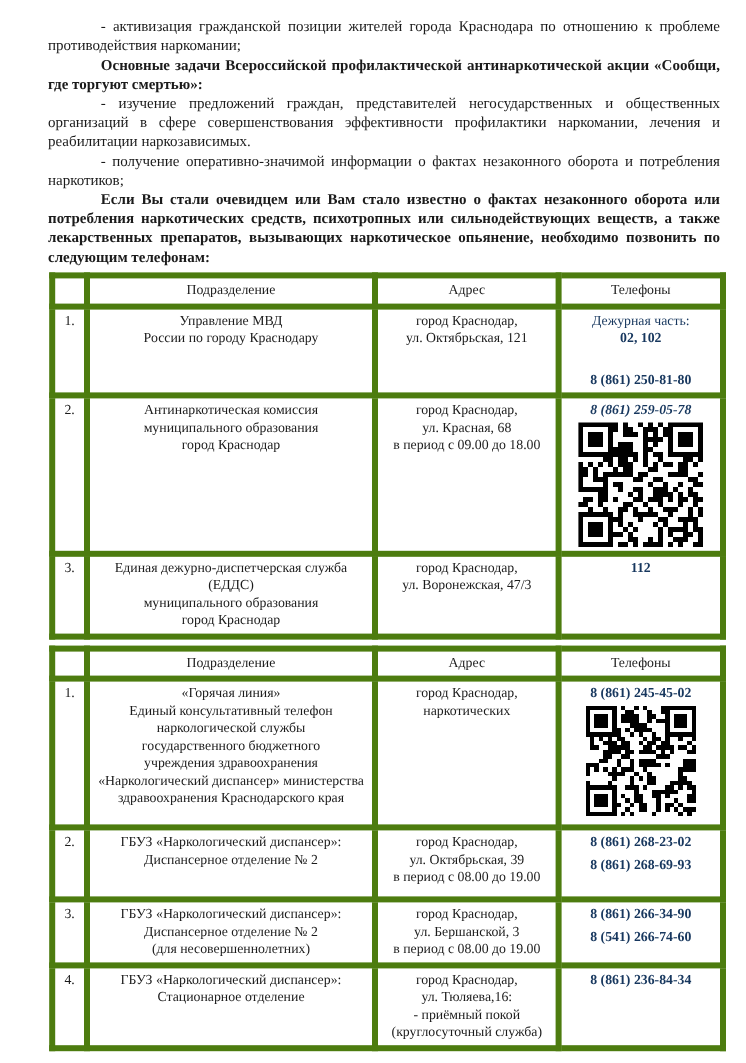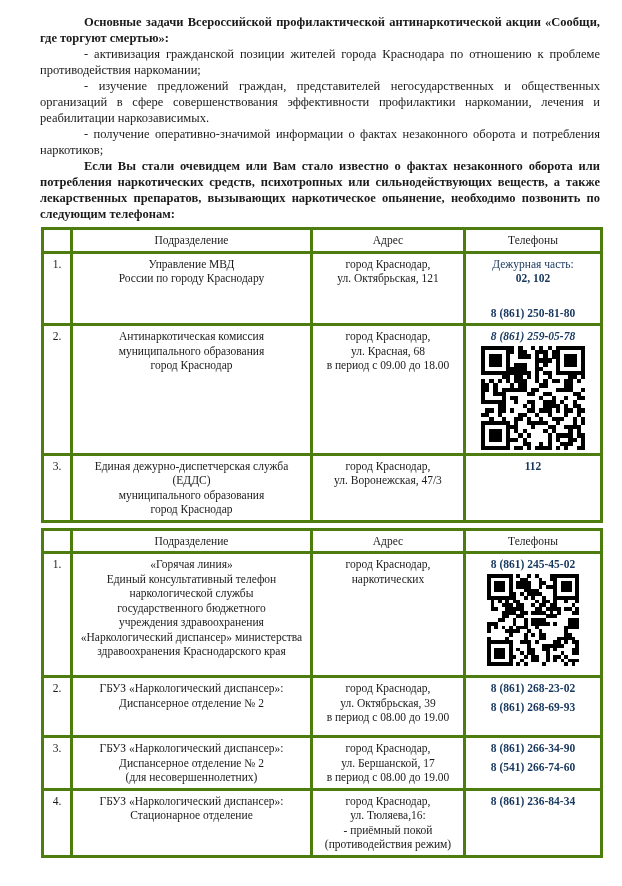--- a/index.html
+++ b/index.html
@@ -19,21 +19,21 @@
     text-indent:44px;
   }
   .bold{font-weight:bold;}
   table.contacts{
     border-collapse:collapse;
     margin:5px 0 4px 1px;
     table-layout:fixed;
     width:559px;
   }
   table.contacts th, table.contacts td{
-    border:3px solid #4d7c0f;
+    border:5px solid #4d7c0f;
     padding:3px 4px;
     font-size:11.5px;
     line-height:14.5px;
     text-align:center;
     vertical-align:top;
     font-weight:normal;
     box-sizing:border-box;
     overflow:hidden;
   }
   table.contacts th{padding:3px 2px;}
@@ -42,22 +42,22 @@
   .phone{white-space:nowrap;}
   .phone.b{font-weight:bold;}
   .phone.spaced{margin-top:4px;}
   .qr-box{margin-top:2px;line-height:0;}
   .qr-box svg{display:inline-block;}
 </style>
 </head>
 <body>
 
 <div class="page">
+  <p class="para">- активизация гражданской позиции жителей города Краснодара по отношению к проблеме противодействия наркомании;</p>
   <p class="para bold">Основные задачи Всероссийской профилактической антинаркотической акции «Сообщи, где торгуют смертью»:</p>
-  <p class="para">- активизация гражданской позиции жителей города Краснодара по отношению к проблеме противодействия наркомании;</p>
   <p class="para">- изучение предложений граждан, представителей негосударственных и общественных организаций в сфере совершенствования эффективности профилактики наркомании, лечения и реабилитации наркозависимых.</p>
   <p class="para">- получение оперативно-значимой информации о фактах незаконного оборота и потребления наркотиков;</p>
   <p class="para bold">Если Вы стали очевидцем или Вам стало известно о фактах незаконного оборота или потребления наркотических средств, психотропных или сильнодействующих веществ, а также лекарственных препаратов, вызывающих наркотическое опьянение, необходимо позвонить по следующим телефонам:</p>
 
   <div id="table1-mount">
       <table class="contacts">
         <colgroup>
           <col style="width: 29px;">
           <col style="width: 240px;">
           <col style="width: 153px;">
@@ -822,39 +822,39 @@
           </tr>
           <tr style="height: 47px;">
             <td>3.</td>
             <td>
               <div class="line">ГБУЗ «Наркологический диспансер»:</div>
               <div class="line">Диспансерное отделение № 2</div>
               <div class="line">(для несовершеннолетних)</div>
             </td>
             <td>
               <div class="line">город Краснодар,</div>
-              <div class="line">ул. Бершанской, 17</div>
+              <div class="line">ул. Бершанской, 3</div>
               <div class="line">в период с 08.00 до 19.00</div>
             </td>
             <td>
               <div class="phone b" style="color: rgb(23, 55, 94);">8 (861) 266-34-90</div>
               <div class="phone b spaced" style="color: rgb(23, 55, 94);">8 (541) 266-74-60</div>
             </td>
           </tr>
           <tr style="height: 65px;">
             <td>4.</td>
             <td>
               <div class="line">ГБУЗ «Наркологический диспансер»:</div>
               <div class="line">Стационарное отделение</div>
             </td>
             <td>
               <div class="line">город Краснодар,</div>
               <div class="line">ул. Тюляева,16:</div>
               <div class="line">- приёмный покой</div>
-              <div class="line">(противодействия режим)</div>
+              <div class="line">(круглосуточный служба)</div>
             </td>
             <td>
               <div class="phone b" style="color: rgb(23, 55, 94);">8 (861) 236-84-34</div>
             </td>
           </tr>
         </tbody>
       </table>
     </div>
 </div>
 

